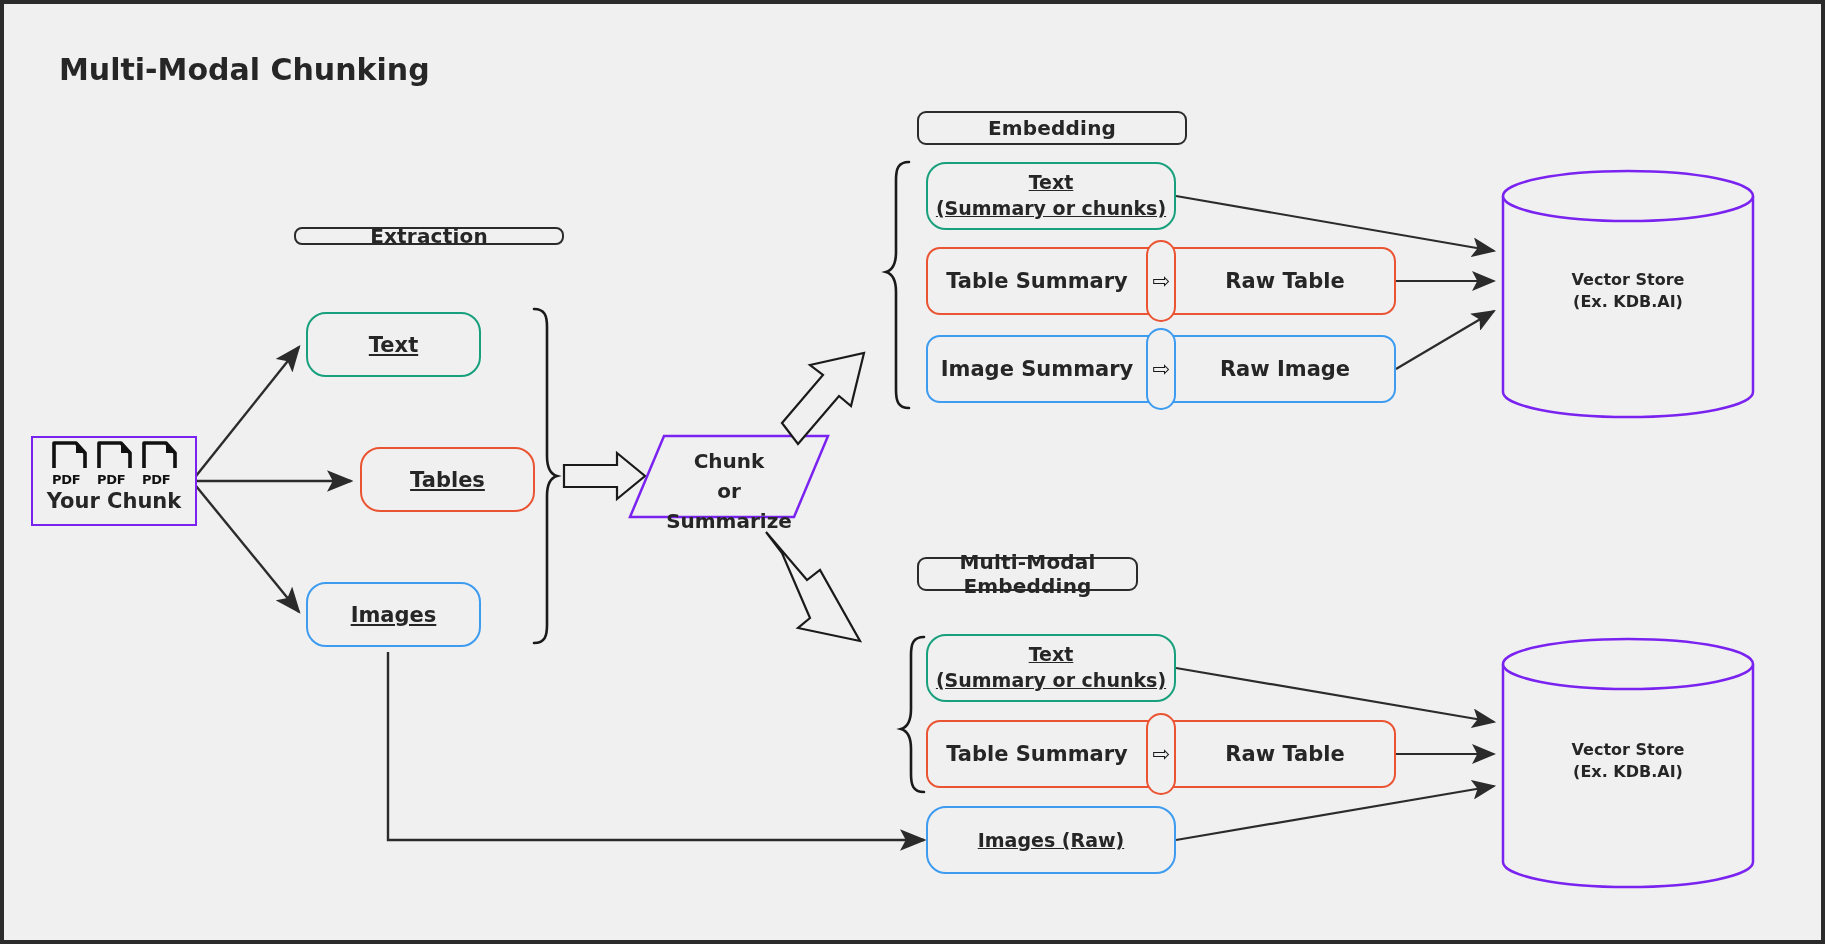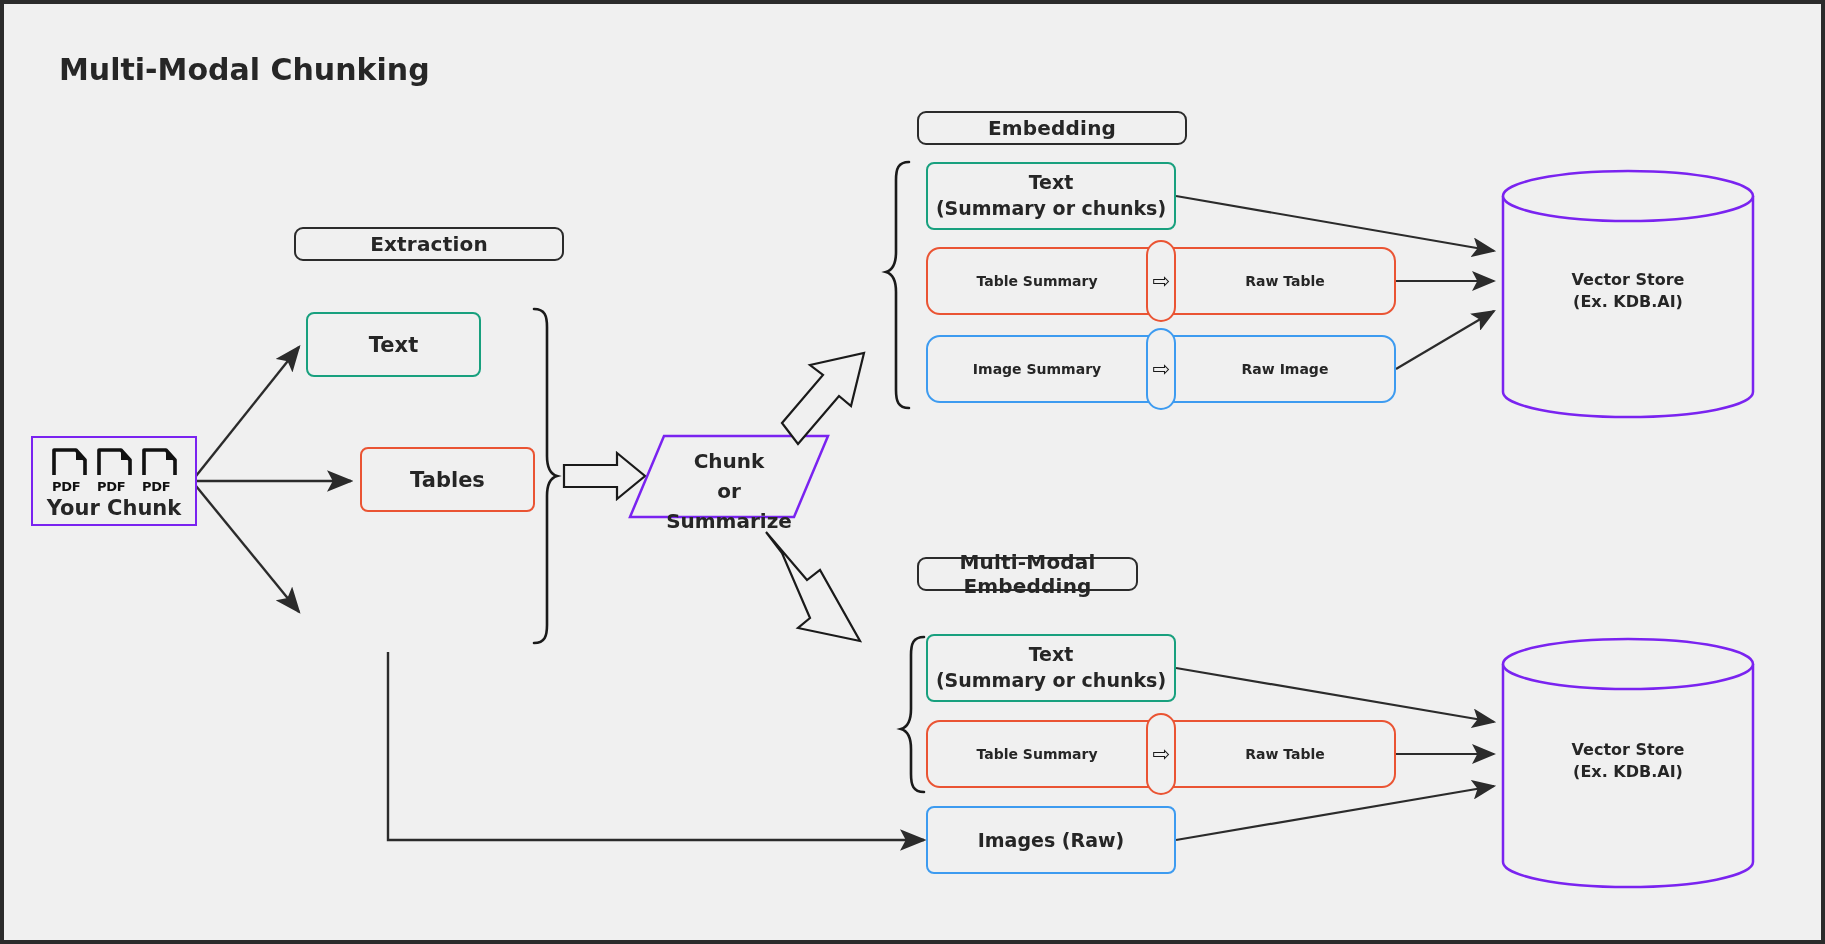--- a/index.html
+++ b/index.html
@@ -26,23 +26,24 @@
     position: absolute;
     display: flex;
     align-items: center;
     justify-content: center;
     text-align: center;
     background: #f0f0f0;
     color: #262626;
     z-index: 3;
   }
   .rr {
-    border-radius: 8px;
+    border-radius: 20px;
     border: 2.5px solid #2b2b2b;
     font-weight: bold;
+    text-decoration: underline;
   }
   .teal  { border-color: #18a07e; }
   .orange{ border-color: #ea5433; }
   .blue  { border-color: #3d9bf0; }
 
   .group-label {
     border-radius: 9px;
     border: 2.5px solid #2b2b2b;
     font-size: 20px;
     font-weight: bold;
@@ -66,21 +67,21 @@
     overflow: visible;
     z-index: 3;
   }
   .split-row.blue { border-color: #3d9bf0; }
   .split-half {
     flex: 1;
     display: flex;
     align-items: center;
     justify-content: center;
     font-weight: bold;
-    font-size: 14px;
+    font-size: 21px;
     color: #262626;
   }
   .split-divider {
     position: relative;
     width: 30px;
     display: flex;
     align-items: center;
     justify-content: center;
   }
   .split-divider .capsule {
@@ -115,21 +116,20 @@
   }
   .pdf-box {
     position: absolute;
     border: 2.5px solid #7a23f0;
     background: #f0f0f0;
     z-index: 3;
     display: flex;
     flex-direction: column;
     align-items: center;
     justify-content: flex-start;
-    padding-top: 7px;
   }
   .pdf-row { display: flex; gap: 3px; }
   .pdf-ico { position: relative; width: 42px; height: 50px; }
   .pdf-ico .tag {
     position: absolute;
     left: 4px; bottom: 1px;
     font-size: 13px;
     font-weight: bold;
     color: #111;
     letter-spacing: -0.3px;
@@ -280,32 +280,35 @@
           <path d="M6,5 L28,5 L37,15 L37,45 L6,45 Z" fill="#f0f0f0" stroke="#111" stroke-width="3.6" stroke-linejoin="round"></path>
           <path d="M28,5 L28,15 L37,15 Z" fill="#111"></path>
           <rect x="3" y="30" width="36" height="17" fill="#f0f0f0"></rect>
         </svg>
         <span class="tag">PDF</span>
       </div>
     </div>
     <div class="pdf-caption">Your Chunk</div>
   </div>
 
-  <div class="node group-label" style="left:290px; top:223px; width:270px; height:34px;">
+  <div class="node group-label" style="left:290px; top:223px; width:270px; height:18px;border-radius:8px;">
     <span>Extraction</span>
   </div>
 
   <div class="node rr teal" style="left:302px; top:308px; width:175px; height:65px; font-size:21px;">
     <span>Text</span>
   </div>
 
   <div class="node rr orange" style="left:356px; top:443px; width:175px; height:65px; font-size:21px;">
     <span>Tables</span>
   </div>
 
+  <div class="node rr blue" style="left:302px; top:578px; width:175px; height:65px; font-size:21px;">
+    <span>Images</span>
+  </div>
 
   <div class="para-label" style="left:650px; top:442px; width:150px;">
     <div>Chunk</div>
     <div>or</div>
     <div>Summarize</div>
   </div>
 
   <div class="node group-label" style="left:913px; top:107px; width:270px; height:34px;">
     <span>Embedding</span>
   </div>

